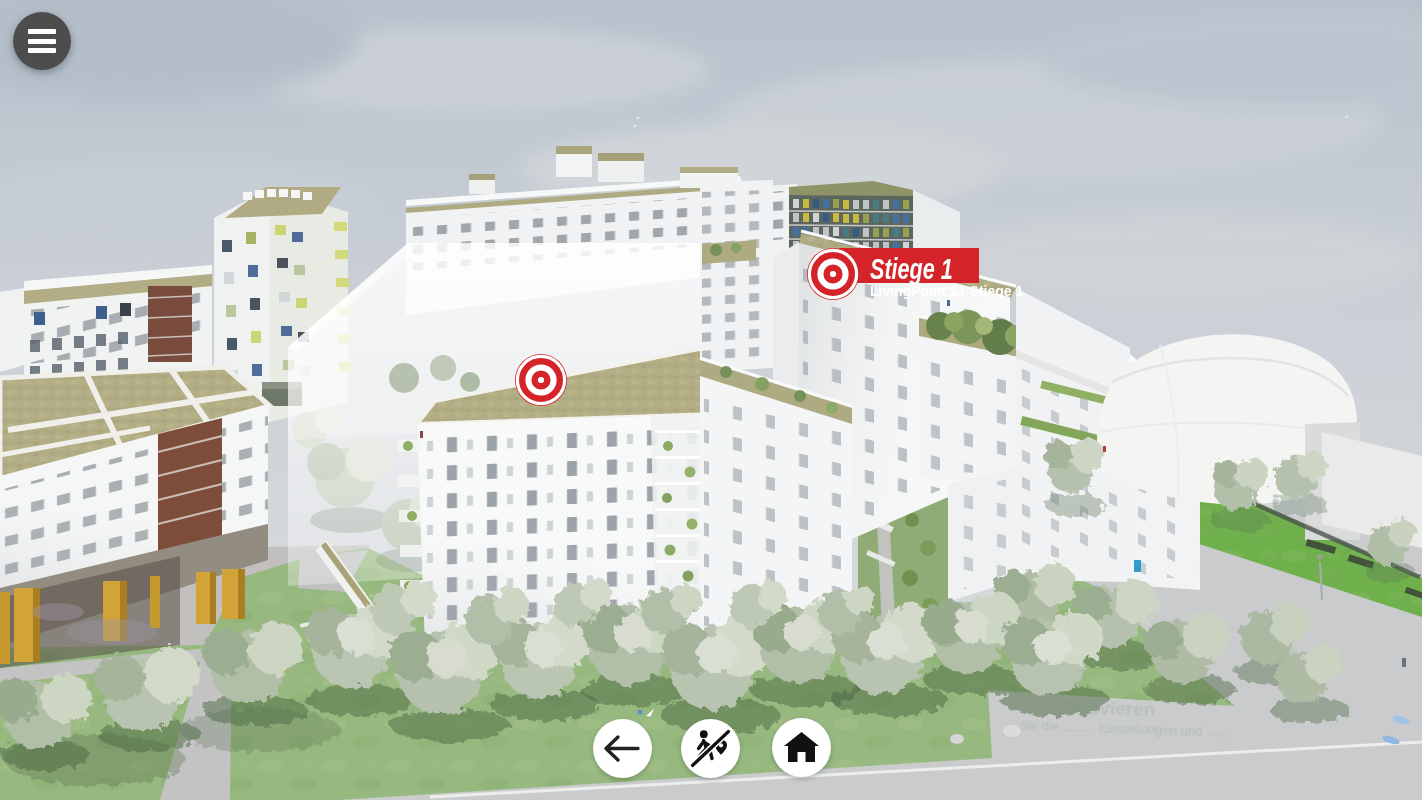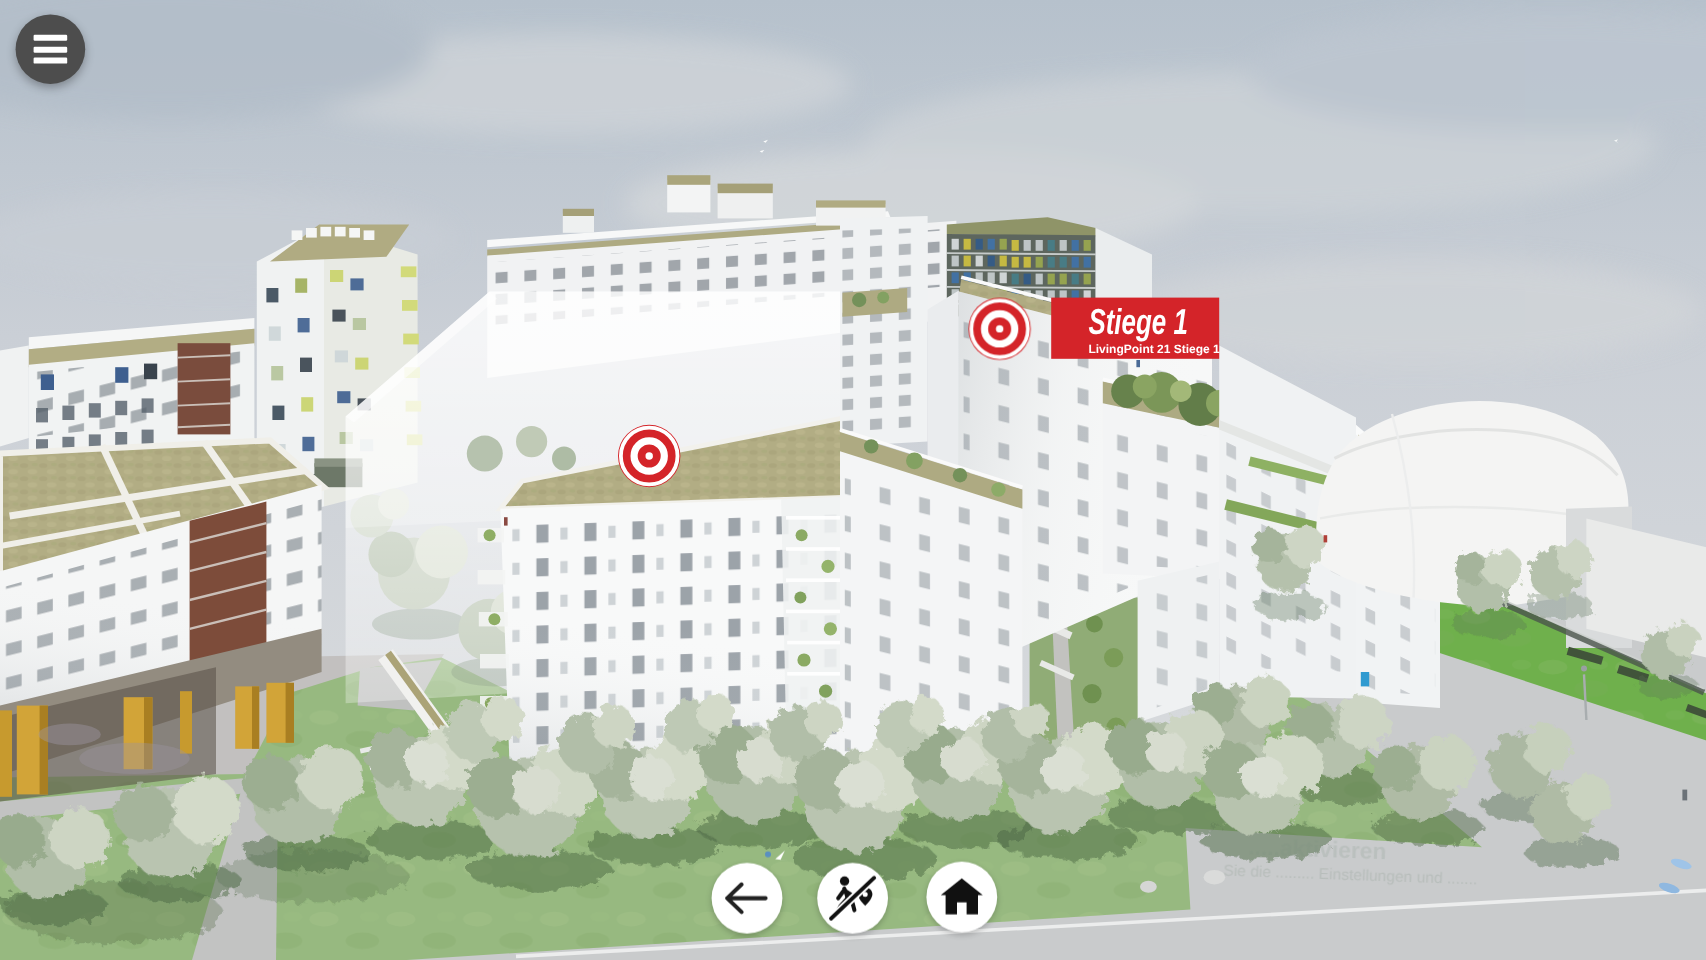--- a/index.html
+++ b/index.html
@@ -3,21 +3,21 @@
 <meta charset="utf-8">
 <style>
 html,body{margin:0;padding:0;background:#cfd3d7;}
 .stage{position:relative;width:1422px;height:800px;overflow:hidden;font-family:"Liberation Sans",sans-serif;}
 .stage svg.scene{position:absolute;left:0;top:0;}
 .ui{position:absolute;}
 .menu-btn{left:13px;top:12px;width:58px;height:58px;border-radius:50%;background:#4d4d4d;box-shadow:0 3px 8px rgba(0,0,0,.3);}
 .menu-btn i{position:absolute;left:15px;width:28px;height:5px;background:#fff;border-radius:1px;display:block;}
 .lbl{position:absolute;background:#d42429;color:#fff;}
 .lbl .t1{position:absolute;font-style:italic;font-weight:bold;font-size:30px;line-height:30px;white-space:nowrap;transform:scaleX(0.72);transform-origin:0 0;}
-.lbl .t2{position:absolute;font-size:10px;line-height:9px;white-space:nowrap;font-weight:bold;}
+.lbl .t2{position:absolute;font-size:14px;line-height:9px;white-space:nowrap;font-weight:bold;}
 .circ{position:absolute;}
 .btn{position:absolute;width:59px;height:59px;border-radius:50%;background:#fff;box-shadow:0 2px 5px rgba(0,0,0,.22);}
 </style>
 </head>
 <body>
 <div class="stage">
 <svg class="scene" width="1422" height="800" viewBox="0 0 1422 800" xmlns="http://www.w3.org/2000/svg">
 <defs>
 <linearGradient id="sky" x1="0" y1="0" x2="0" y2="1">
 <stop offset="0" stop-color="#b6c1cc"></stop>
@@ -615,21 +615,21 @@
 <circle cx="640" cy="712" r="2.5" fill="#5a8fc0"></circle>
 
 </svg>
 
 <div class="ui menu-btn">
 <i style="top:17px"></i>
       <i style="top:26.6px"></i>
       <i style="top:36.2px"></i>
 </div>
 
-<div class="ui lbl" style="left:876px;top:247.5px;width:140px;height:51px;">
+<div class="ui lbl" style="left:839px;top:247.5px;width:140px;height:35px;">
 <div class="t1" style="left:31px;top:6px;">Stiege 1</div>
 <div class="t2" style="left:31px;top:39px;">LivingPoint 21 Stiege 1</div>
 </div>
 <svg class="ui circ" style="left:806px;top:246.5px;" width="54" height="54" viewBox="0 0 54 54">
 <circle cx="27" cy="27" r="26" fill="#d42429"></circle>
 <circle cx="27" cy="27" r="23.6" fill="none" stroke="#ffffff" stroke-width="3.2"></circle>
 <circle cx="27" cy="27" r="12.6" fill="none" stroke="#ffffff" stroke-width="6"></circle>
 <circle cx="27" cy="27" r="3.1" fill="#ffffff"></circle>
 </svg>
 

